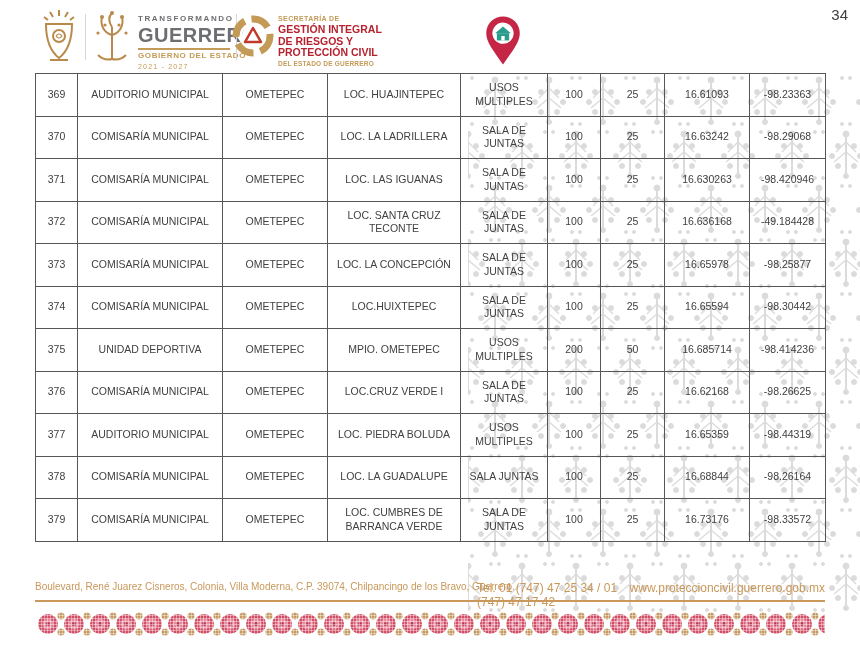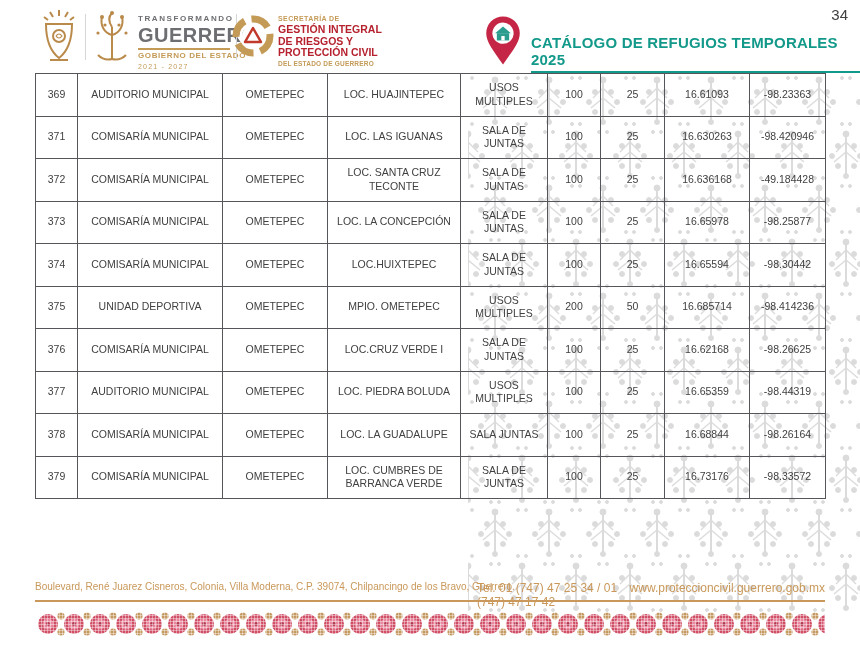--- a/index.html
+++ b/index.html
@@ -250,21 +250,20 @@
   </div>
 
   <svg class="hdr-abs" style="left:484px;top:15px;" width="38" height="52" viewBox="-17 -23 34 46">
     <path d="M0 21 C-9 8 -15 1 -15 -7 A15 15 0 1 1 15 -7 C15 1 9 8 0 21 Z" fill="#c62645"></path>
     <circle cx="0" cy="-7" r="9.5" fill="#ffffff"></circle>
     <path d="M-7 -7 L0 -13 L7 -7 Z" fill="#2b9c8e"></path>
     <rect x="-5.5" y="-7" width="11" height="6.5" fill="#2b9c8e"></rect>
     <rect x="-1.5" y="-4.5" width="3" height="4" fill="#ffffff"></rect>
   </svg>
 
-  <div class="doc-title">CATÁLOGO DE REFUGIOS TEMPORALES 2025</div>
   <div class="page-num">34</div>
 
   <table class="refuges">
     <colgroup>
       <col style="width:42px">
         <col style="width:145px">
         <col style="width:105px">
       <col style="width:133px">
         <col style="width:87px">
         <col style="width:53px">
@@ -278,20 +277,31 @@
       <td>AUDITORIO MUNICIPAL</td>
       <td>OMETEPEC</td>
       <td>LOC. HUAJINTEPEC</td>
       <td>USOS MULTIPLES</td>
       <td>100</td>
       <td>25</td>
       <td>16.61093</td>
       <td>-98.23363</td>
     </tr>
 
+    <tr>
+      <td class="c-num">370</td>
+      <td>COMISARÍA MUNICIPAL</td>
+      <td>OMETEPEC</td>
+      <td>LOC. LA LADRILLERA</td>
+      <td>SALA DE JUNTAS</td>
+      <td>100</td>
+      <td>25</td>
+      <td>16.63242</td>
+      <td>-98.29068</td>
+    </tr>
 
     <tr>
       <td class="c-num">371</td>
       <td>COMISARÍA MUNICIPAL</td>
       <td>OMETEPEC</td>
       <td>LOC. LAS IGUANAS</td>
       <td>SALA DE JUNTAS</td>
       <td>100</td>
       <td>25</td>
       <td>16.630263</td>

